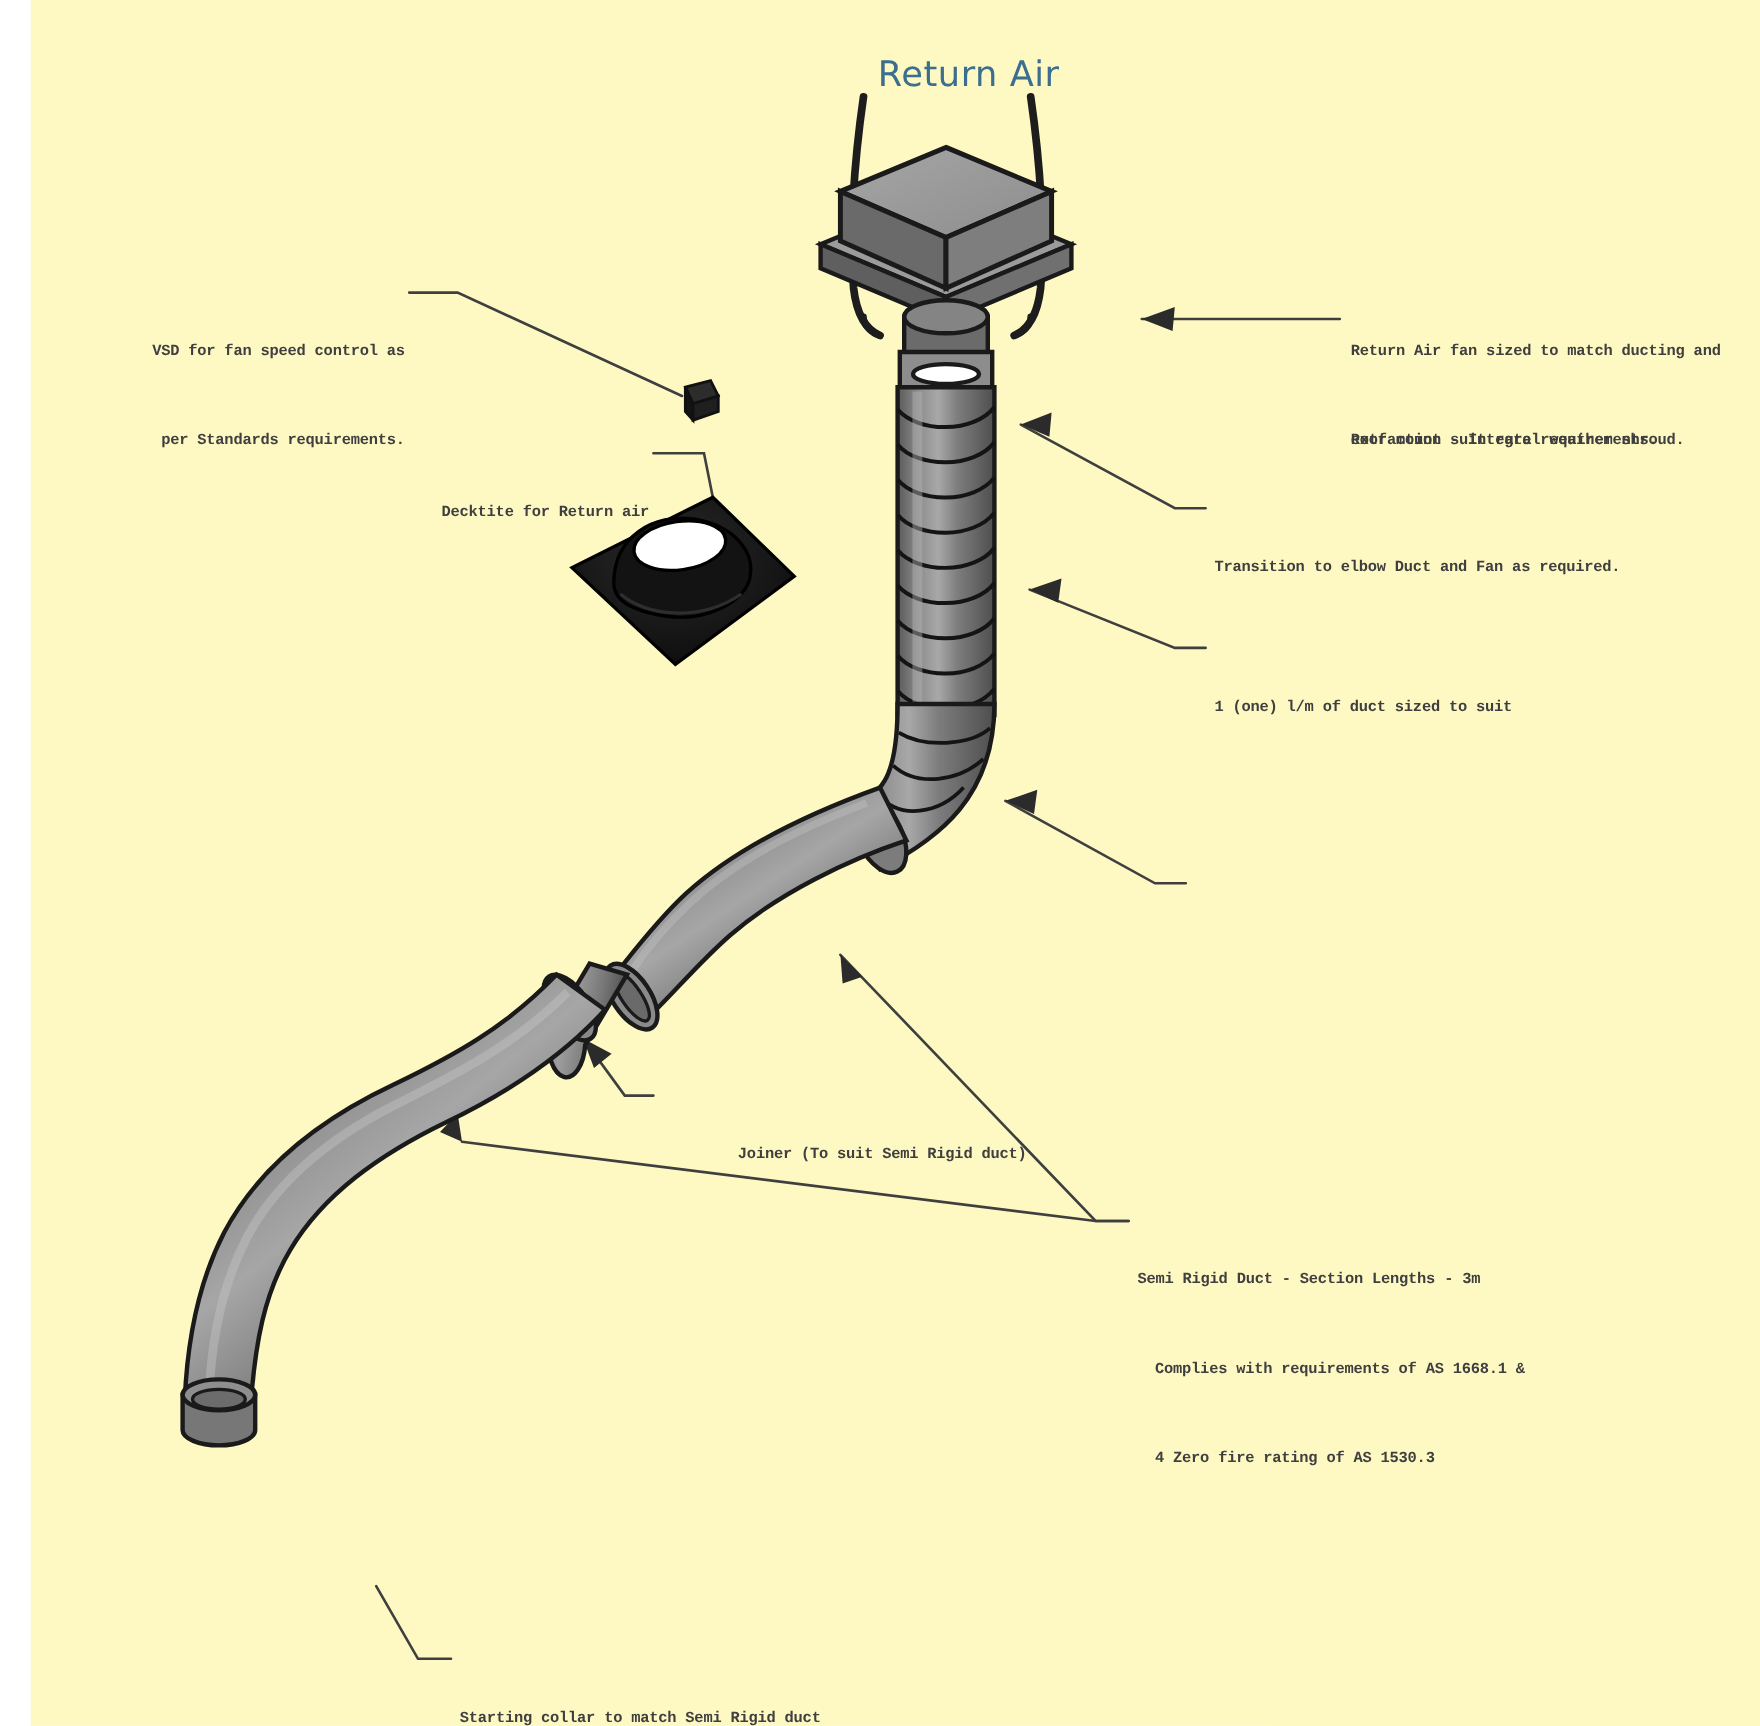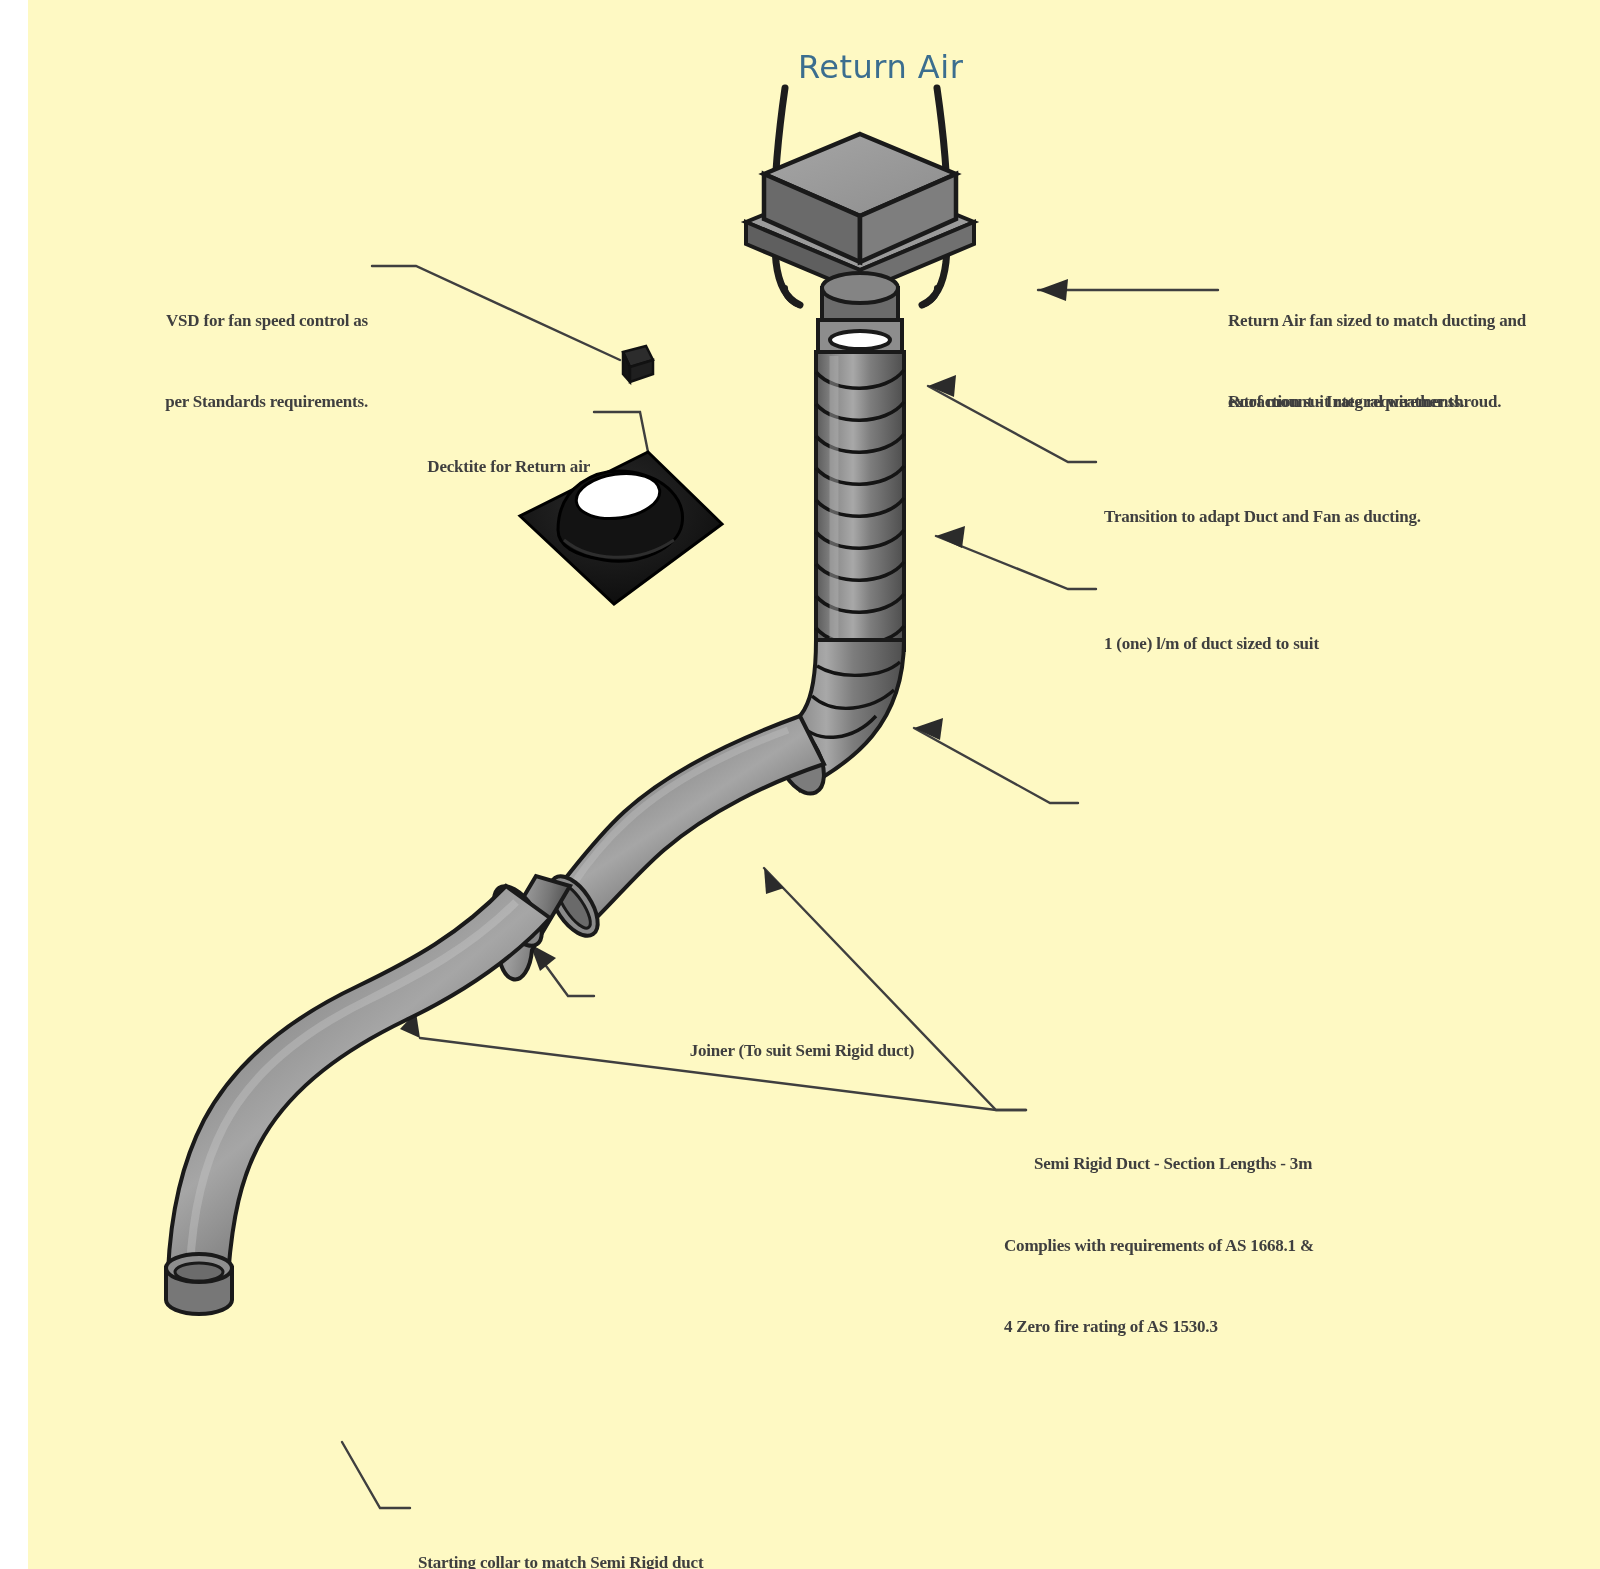--- a/index.html
+++ b/index.html
@@ -9,22 +9,22 @@
   }
   #stage{
     position:absolute;left:0;top:0;width:1600px;height:1569px;
     background:#fef9c3;
     margin-left:28px;
   }
   #stage svg{position:absolute;left:0;top:0;width:1600px;height:1569px;}
   .lbl{
     position:absolute;
     color:#3f3f3f;
-    font-family:Liberation Serif, serif;
-    font-size:17px;
+    font-family:Liberation Mono, monospace;
+    font-size:14px;
     line-height:27px;
     font-weight:600;
     letter-spacing:-0.2px;
     white-space:pre;
   }
   .lbl.r{text-align:left;}
   .lbl.l{text-align:right;}
   #title{
     position:absolute;
     left:770px;top:48px;
@@ -234,37 +234,37 @@
   <div class="lbl r" style="left:1200px;top:253px;width:390px;">
     <div>Return Air fan sized to match ducting and</div>
     <div>extraction suit rate requirements.</div>
   </div>
 
   <div class="lbl r" style="left:1200px;top:334px;width:390px;">
     <div>Roof mount - Integral weather shroud.</div>
   </div>
 
   <div class="lbl r" style="left:1076px;top:449px;width:460px;">
-    <div>Transition to adapt Duct and Fan as ducting.</div>
+    <div>Transition to elbow Duct and Fan as required.</div>
   </div>
 
   <div class="lbl r" style="left:1076px;top:576px;width:420px;">
     <div>1 (one) l/m of duct sized to suit</div>
   </div>
 
 
   <div class="lbl r" style="left:574px;top:983px;width:400px;text-align:center;">
     <div>Joiner (To suit Semi Rigid duct)</div>
   </div>
 
   <div class="lbl r" style="left:1006px;top:1096px;width:420px;">
     <div>Semi Rigid Duct - Section Lengths - 3m</div>
   </div>
 
-  <div class="lbl r" style="left:976px;top:1178px;width:420px;">
+  <div class="lbl r" style="left:1022px;top:1178px;width:420px;">
     <div>Complies with requirements of AS 1668.1 &amp;</div>
     <div>4 Zero fire rating of AS 1530.3</div>
   </div>
 
   <div class="lbl r" style="left:390px;top:1495px;width:460px;">
     <div>Starting collar to match Semi Rigid duct</div>
   </div>
 
 </div>
 

